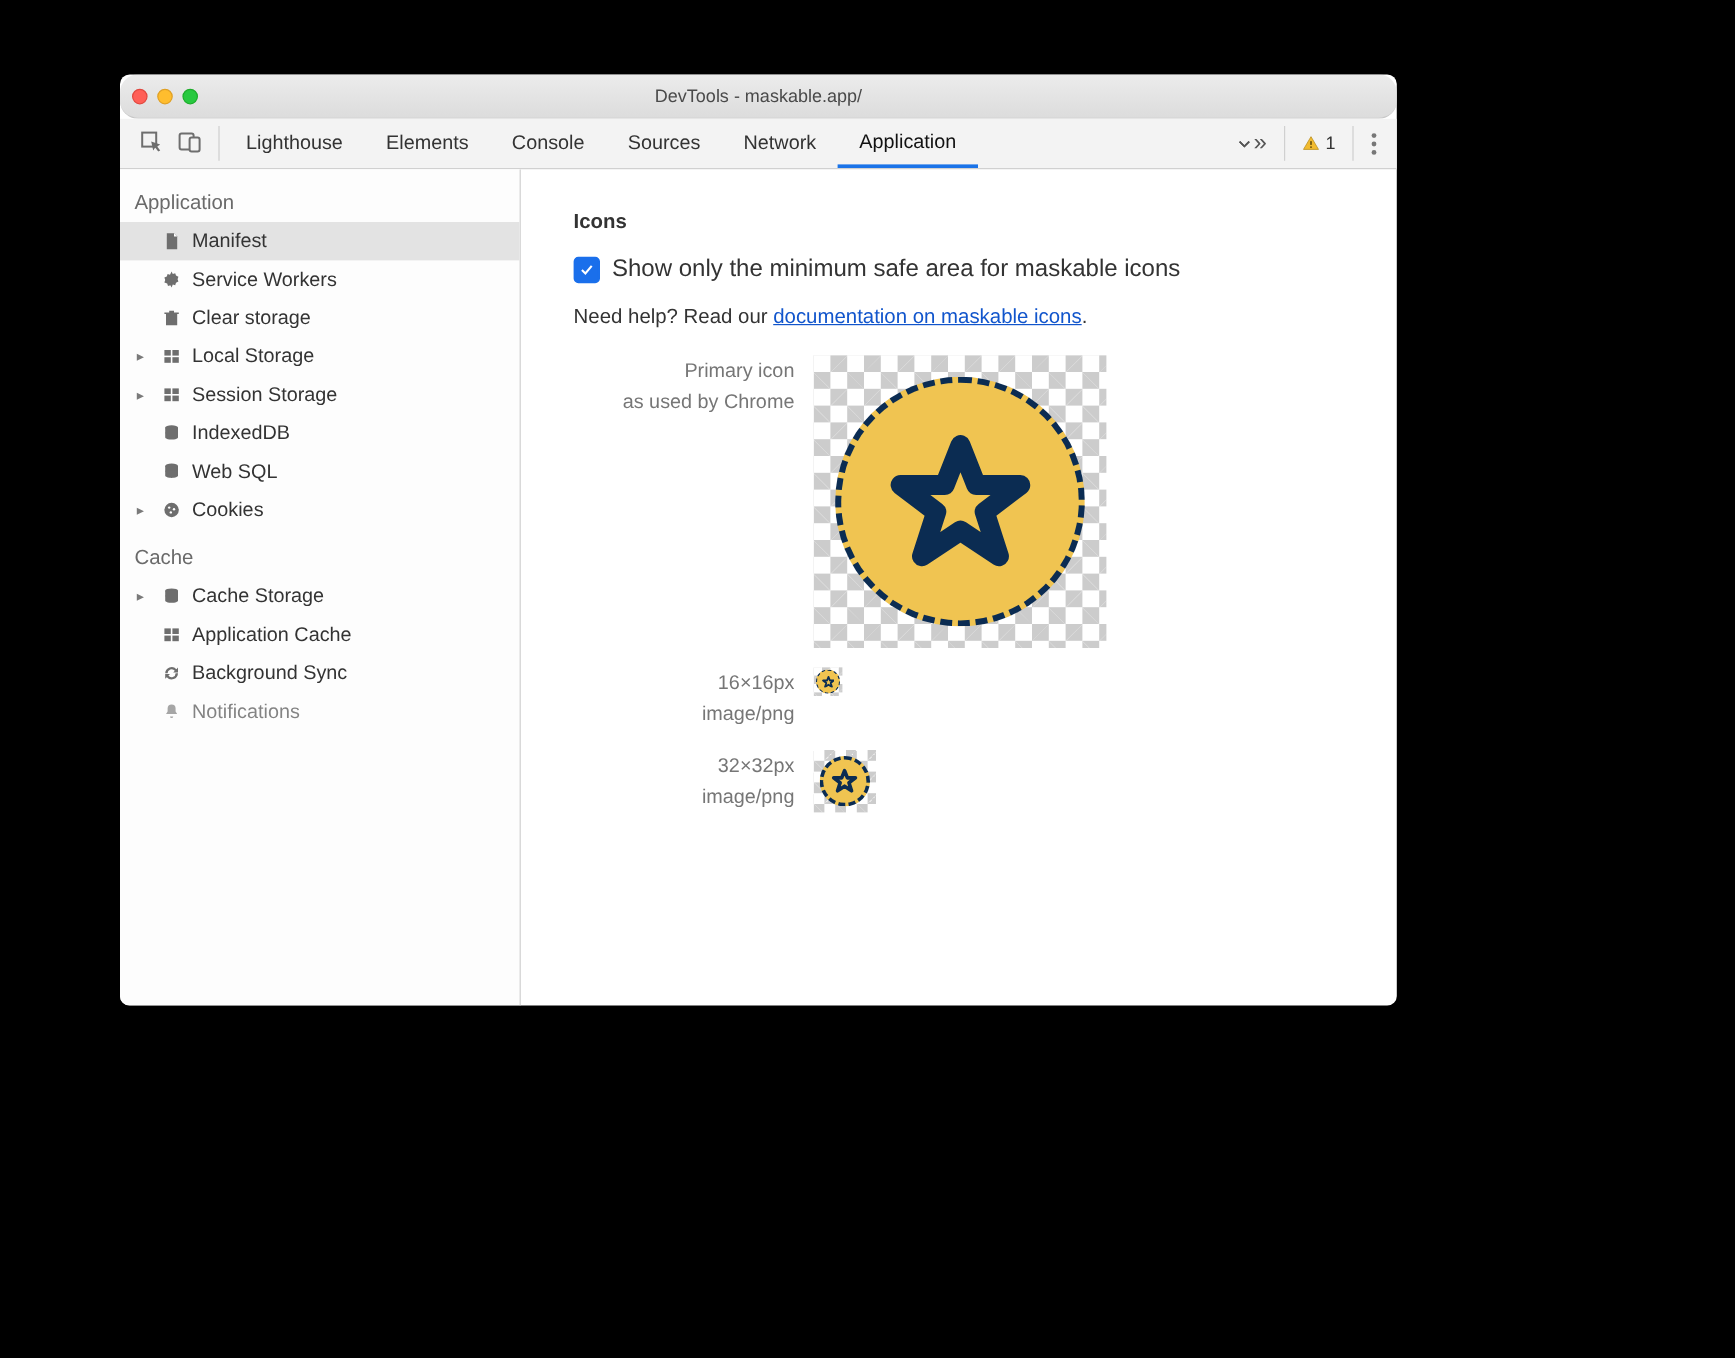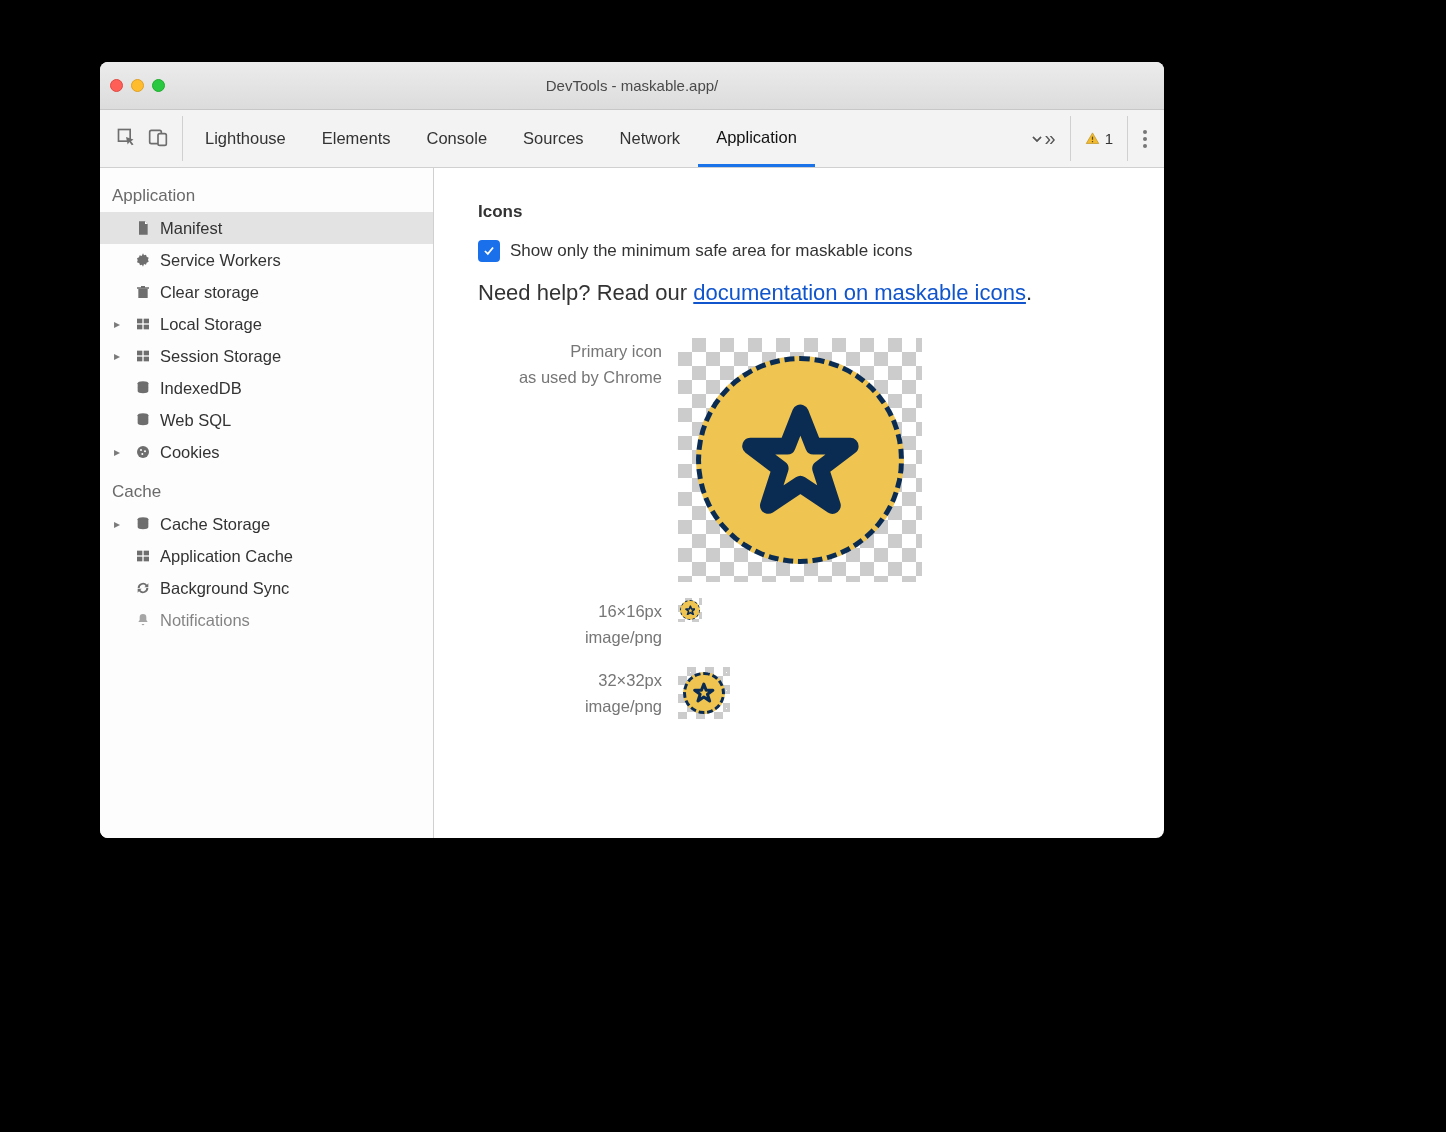--- a/index.html
+++ b/index.html
@@ -20,43 +20,44 @@
     height: 776px;
     background: #fff;
     border-radius: 8px;
     overflow: hidden;
     box-shadow: 0 25px 60px rgba(0,0,0,0.6);
     display: flex;
     flex-direction: column;
   }
   
   .titlebar {
-    height: 48px;
+    height: 37px;
     background: linear-gradient(#ececec, #dcdcdc);
     border-bottom: 1px solid #c7c7c7;
     display: flex;
     align-items: center;
     padding: 0 10px;
     position: relative;
+    border-radius: 15px;
   }
   .traffic { display: flex; gap: 8px; }
   .traffic span {
     width: 13px; height: 13px; border-radius: 50%;
     display: inline-block;
   }
   .t-close { background:#ff5f57; border:1px solid #e1483f; }
   .t-min   { background:#ffbd2e; border:1px solid #e0a024; }
   .t-max   { background:#28c940; border:1px solid #1dad2b; }
   .title-text {
     position:absolute; left:0; right:0; text-align:center;
     color:#4a4a4a; font-size:15px; pointer-events:none;
   }
   
   .toolbar {
-    height: 58px;
+    height: 42px;
     background:#f3f3f3;
     border-bottom:1px solid #d0d0d0;
     display:flex;
     align-items:stretch;
     padding:0 6px;
   }
   .toolbar .tool-icons{
     display:flex; align-items:center; gap:12px; padding:0 10px;
   }
   .tool-icons svg { width:20px; height:20px; stroke:#6e6e6e; fill:none; }
@@ -102,27 +103,27 @@
   .tree-row .icon svg{ width:16px; height:16px; fill:#6e6e6e; }
   .tree-row .lbl{ flex:1; }
 
   .content{
     flex:1; overflow-y:auto; padding:34px 44px;
     color:#333;
   }
   .content h3{
     margin:0 0 18px 0; font-size:17px; font-weight:700;
   }
-  .ck-row{ display:flex; align-items:center; gap:10px; margin-bottom:18px; font-size:17px;}
+  .ck-row{ display:flex; align-items:center; gap:10px; margin-bottom:18px; font-size:20px;}
   .ck{
     width:22px;height:22px;border:2px solid #1a6feb;border-radius:4px;
     background:#1a6feb; display:flex;align-items:center;justify-content:center;
   }
   .ck svg{width:14px;height:14px;stroke:#fff;stroke-width:3;fill:none;}
-  .helptext{ font-size:22px; margin-bottom:32px;}
+  .helptext{ font-size:17px; margin-bottom:22px;}
   .helptext a{ color:#1155cc; text-decoration:underline; }
 
   .icon-grid{
     display:grid;
     grid-template-columns: 184px auto;
     column-gap: 16px;
     row-gap: 8px;
     align-items:flex-start;
     font-size:16.5px;
     gap:16px;

